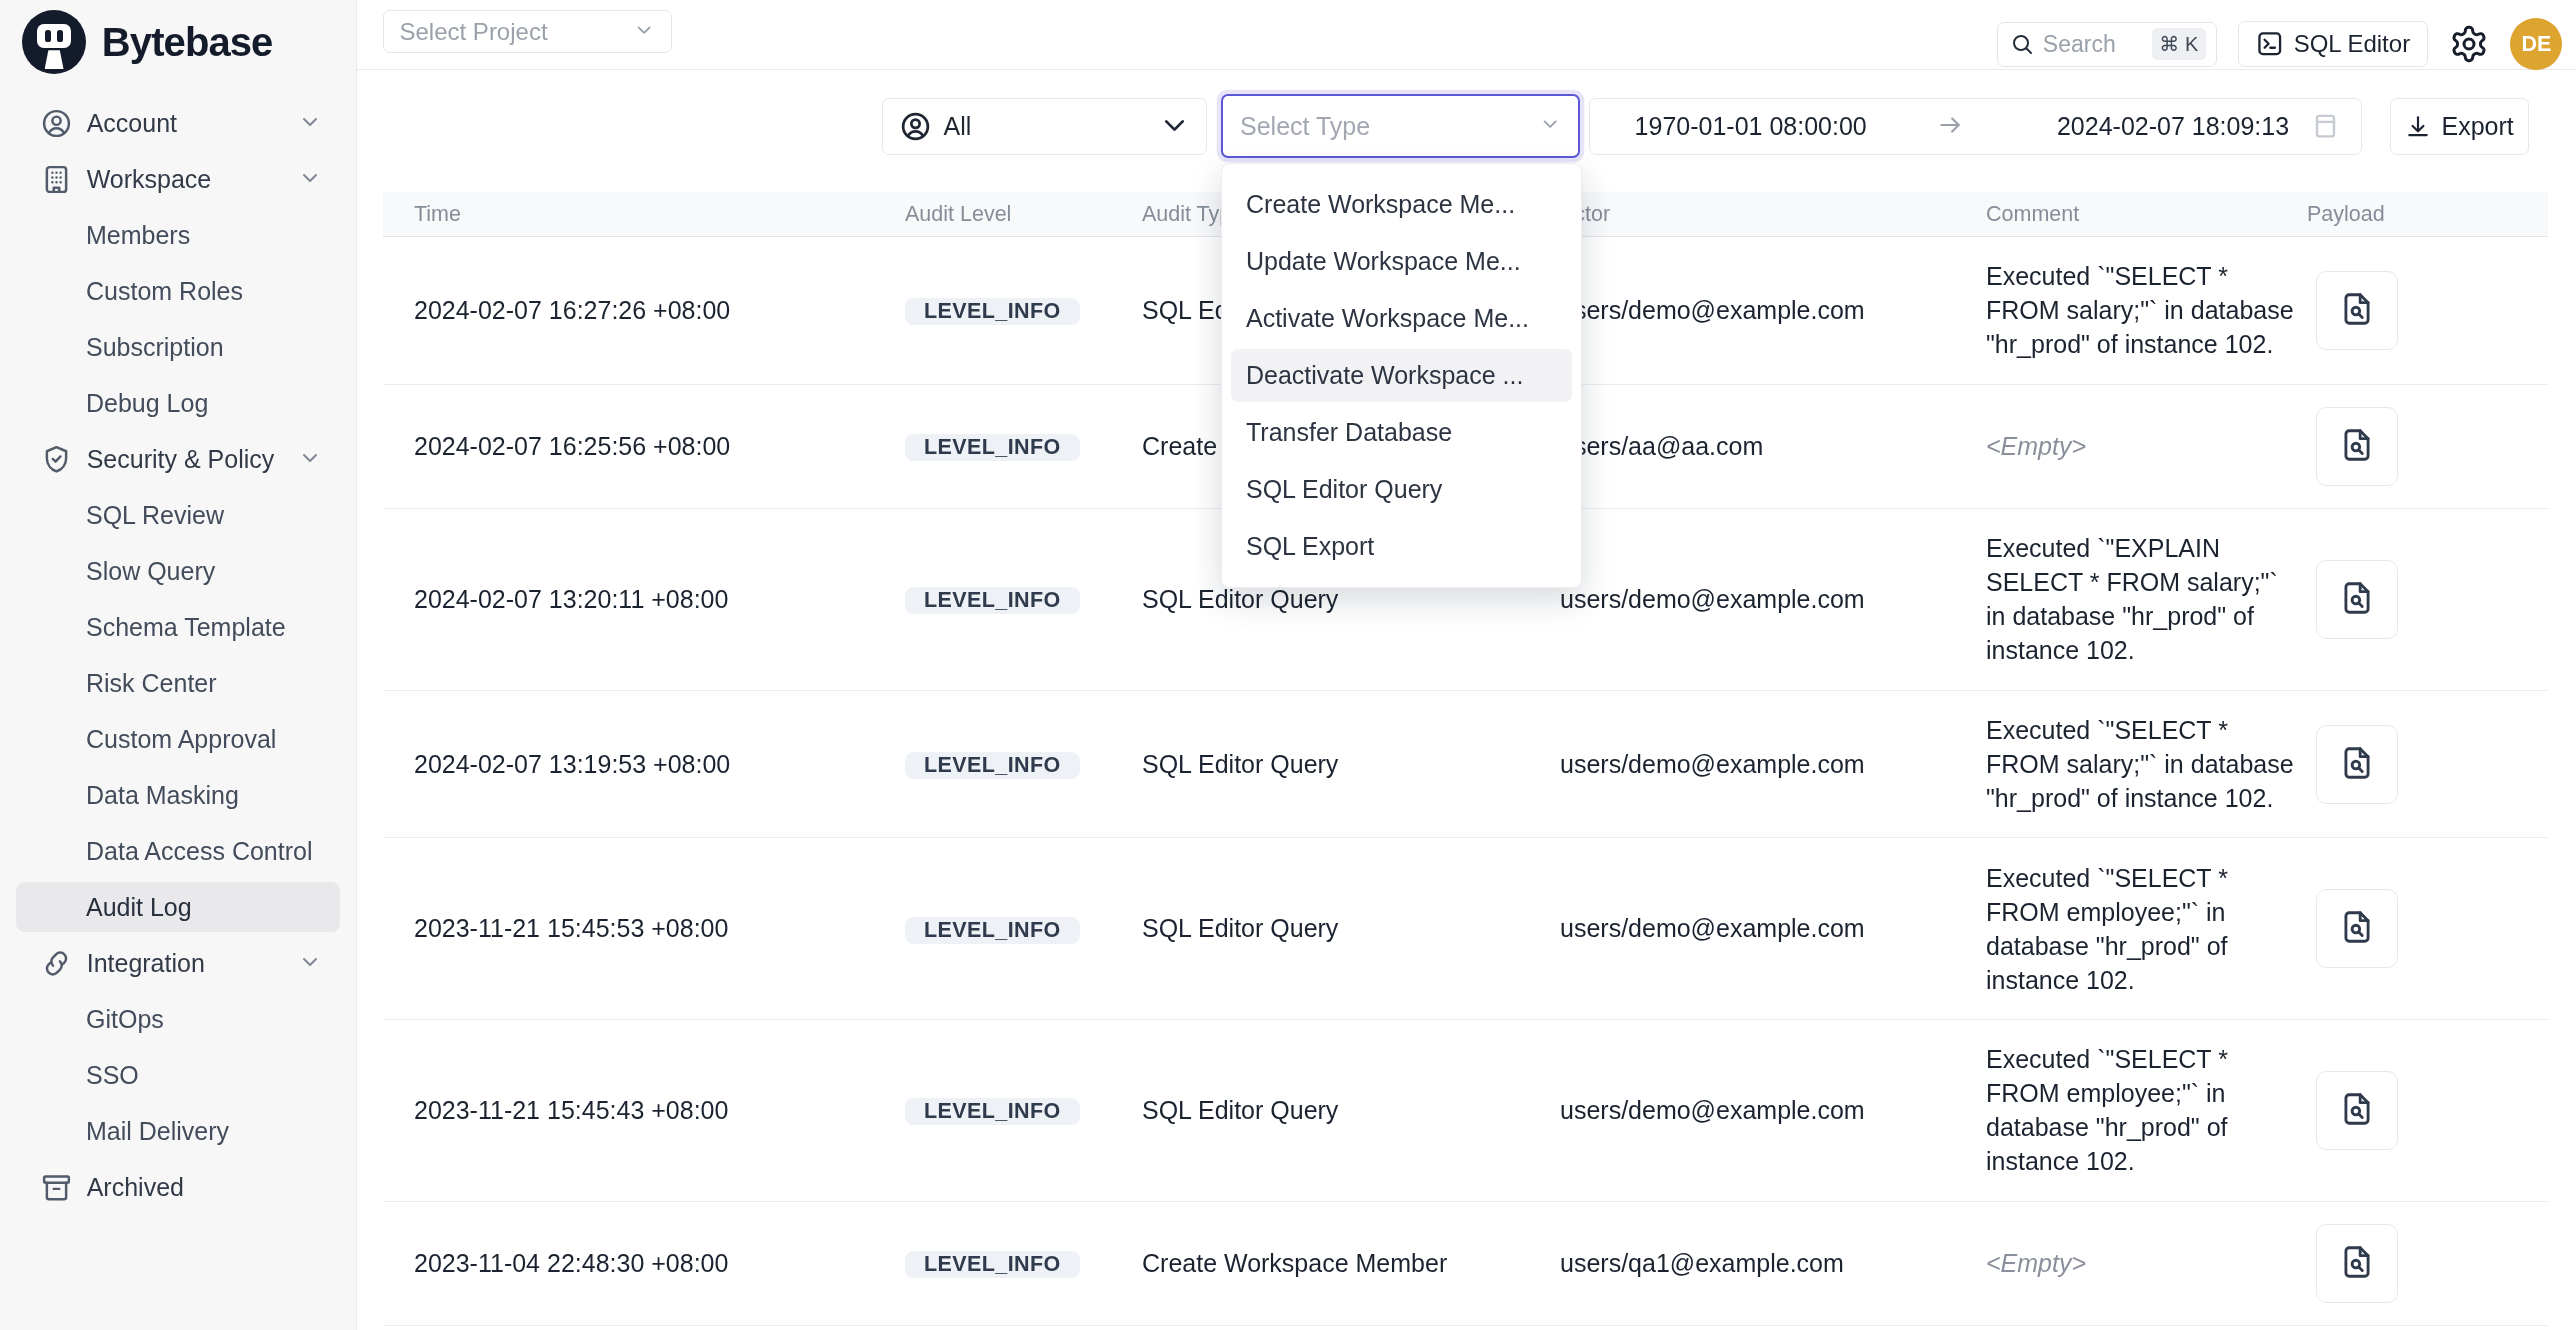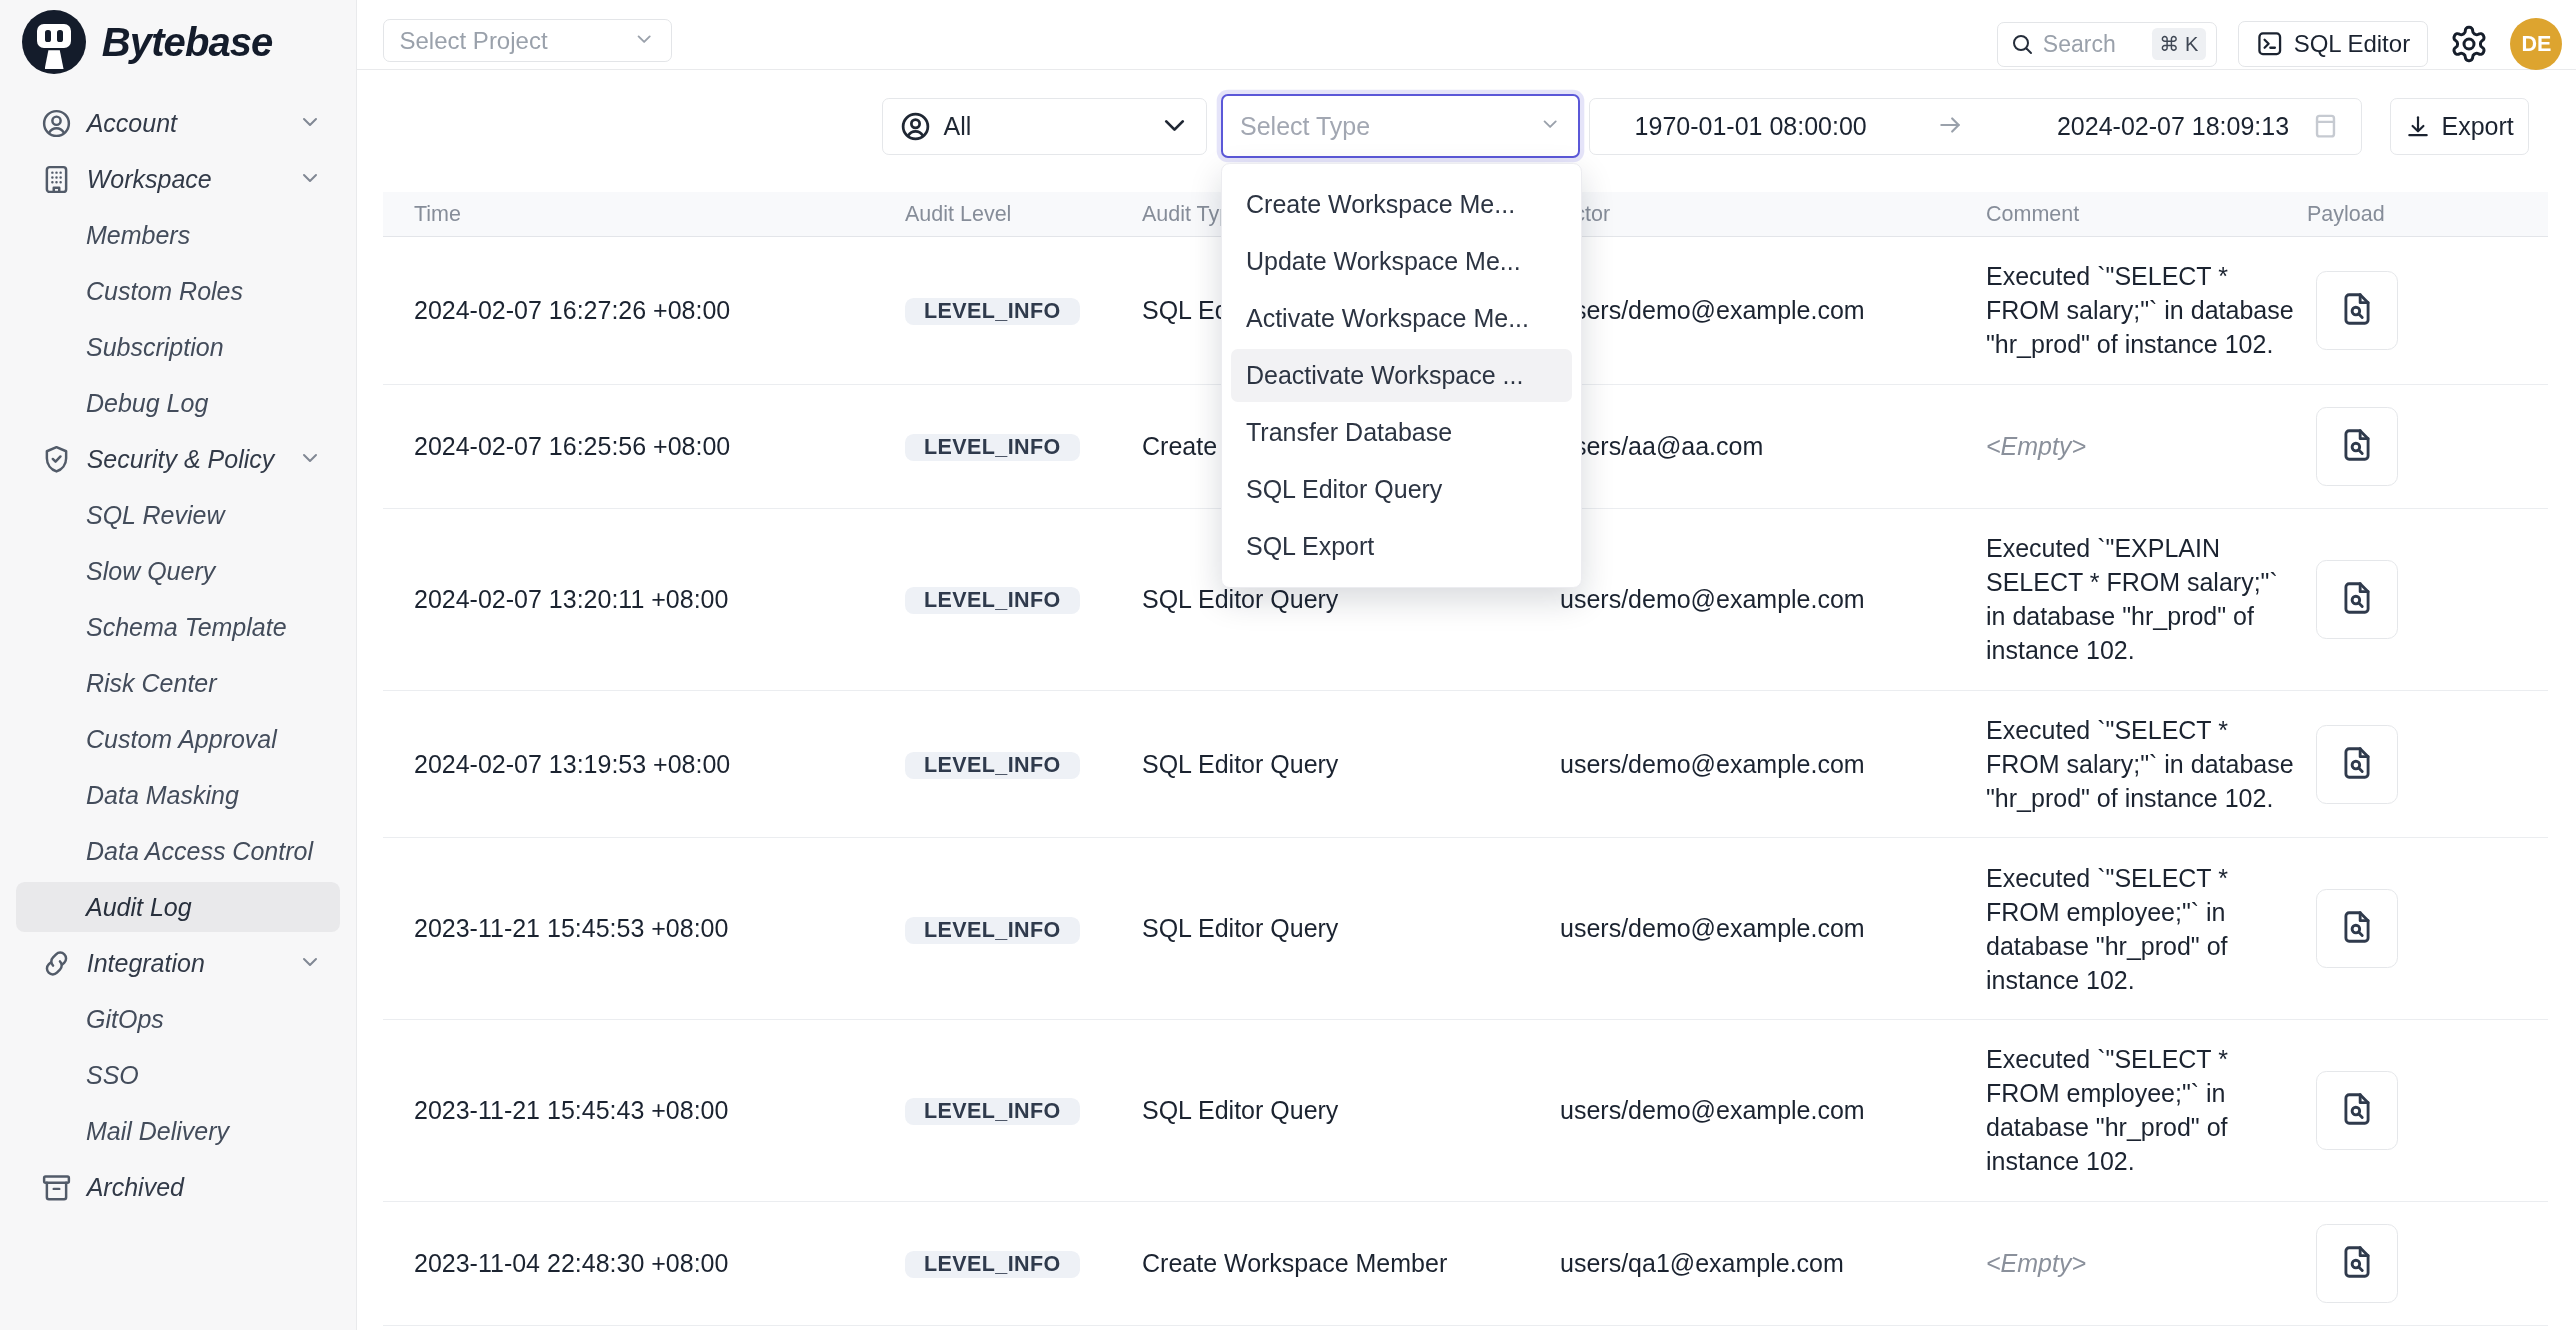--- a/index.html
+++ b/index.html
@@ -1,21 +1,21 @@
 <!DOCTYPE html>
 <html style="--accent: #5b58d8;font-size:13.7px"><head>
 <meta charset="utf-8">
 <style>
   * { box-sizing: border-box; margin: 0; padding: 0; }
   html, body { width: 2576px; height: 1330px; overflow: hidden; background: #fff;
     font-family: "Liberation Sans", sans-serif; color: #1b2330; }
 
   
   .sidebar { position: absolute; left: 0; top: 0; width: 357px; height: 1330px;
-    background: #f7f7f8; border-right: 1.7px solid #e9eaec; font-style: italic; }
+    background: #f7f7f8; border-right: 1.7px solid #e9eaec; }
   .logo { display: flex; align-items: center; gap: 15.5px; padding: 10.3px 0 0 22.3px; }
   .logo-mark { width: 64px; height: 64px; border-radius: 50%; background: #141c2b; position: relative; flex: 0 0 auto; }
   .logo-head { position: absolute; left: 14.6px; top: 13.7px; width: 34px; height: 24px; background: #fff; border-radius: 6.9px; }
   .logo-eye { position: absolute; top: 6px; width: 6px; height: 12px; background: #141c2b; border-radius: 2.6px; }
   .logo-eye.l { left: 7.7px; } .logo-eye.r { left: 20.6px; }
   .logo-body { position: absolute; left: 22.3px; top: 40px; width: 19px; height: 19px; background: #fff;
     clip-path: polygon(20% 0, 80% 0, 100% 100%, 0 100%); }
   .logo-text { font-size: 40px; font-weight: 800; color: #141c2b; letter-spacing: -0.9px; }
 
   .nav { position: absolute; left: 0; top: 95px; width: 100%; }
@@ -28,21 +28,21 @@
   .nav-item.section .nav-label { color: #323a48; font-weight: 500; }
   .nav-item.sub .nav-label { margin-left: 86px; }
   .nav-item.active .nav-label { color: #28303d; }
   .nav-chev { position: absolute; right: 34px; color: #818894; }
   .nav-chev svg { width: 24px; height: 24px; }
 
   
   .main { position: absolute; left: 357px; top: 0; right: 0; height: 1330px; background: #fff; }
   .topbar { position: absolute; left: 0; top: 0; right: 0; height: 70px; border-bottom: 1.7px solid #e9eaec; background: #fff; }
   .proj-select { position: absolute; left: 26px; top: 10.3px; width: 289px; height: 43px; border: 1.7px solid #e3e5e8;
-    border-radius: 6.9px; display: flex; align-items: center; padding: 0 15.5px; cursor: pointer; background:#fff;margin-top:9px; }
+    border-radius: 6.9px; display: flex; align-items: center; padding: 0 15.5px; cursor: pointer; background:#fff; }
   .proj-select .ph { font-size: 24px; color: #9aa1ab; flex: 1; }
   .chev { color: #9aa1ab; } .chev svg { width: 22.3px; height: 22.3px; }
 
   .top-right { position: absolute; right: 13.7px; top: 18px; display: flex; align-items: center; gap: 20.6px; }
   .search-box { width: 220px; height: 45px; border: 1.7px solid #e3e5e8; border-radius: 6.9px; display: flex;
     align-items: center; padding: 0 10.3px 0 12px; gap: 8.6px; background: #fff; cursor: text; }
   .search-box svg { width: 24px; height: 24px; color: #252d3a; flex: 0 0 auto; }
   .search-ph { flex: 1; font-size: 23px; color: #9aa1ab; }
   .kbd { background: #eef0f3; border-radius: 5.2px; font-size: 20px; color: #3f4754; padding: 4.3px 7.7px; white-space: nowrap; }
   .sql-editor-btn { height: 46px; border: 1.7px solid #e3e5e8; border-radius: 6.9px; background: #fff; display: flex;

